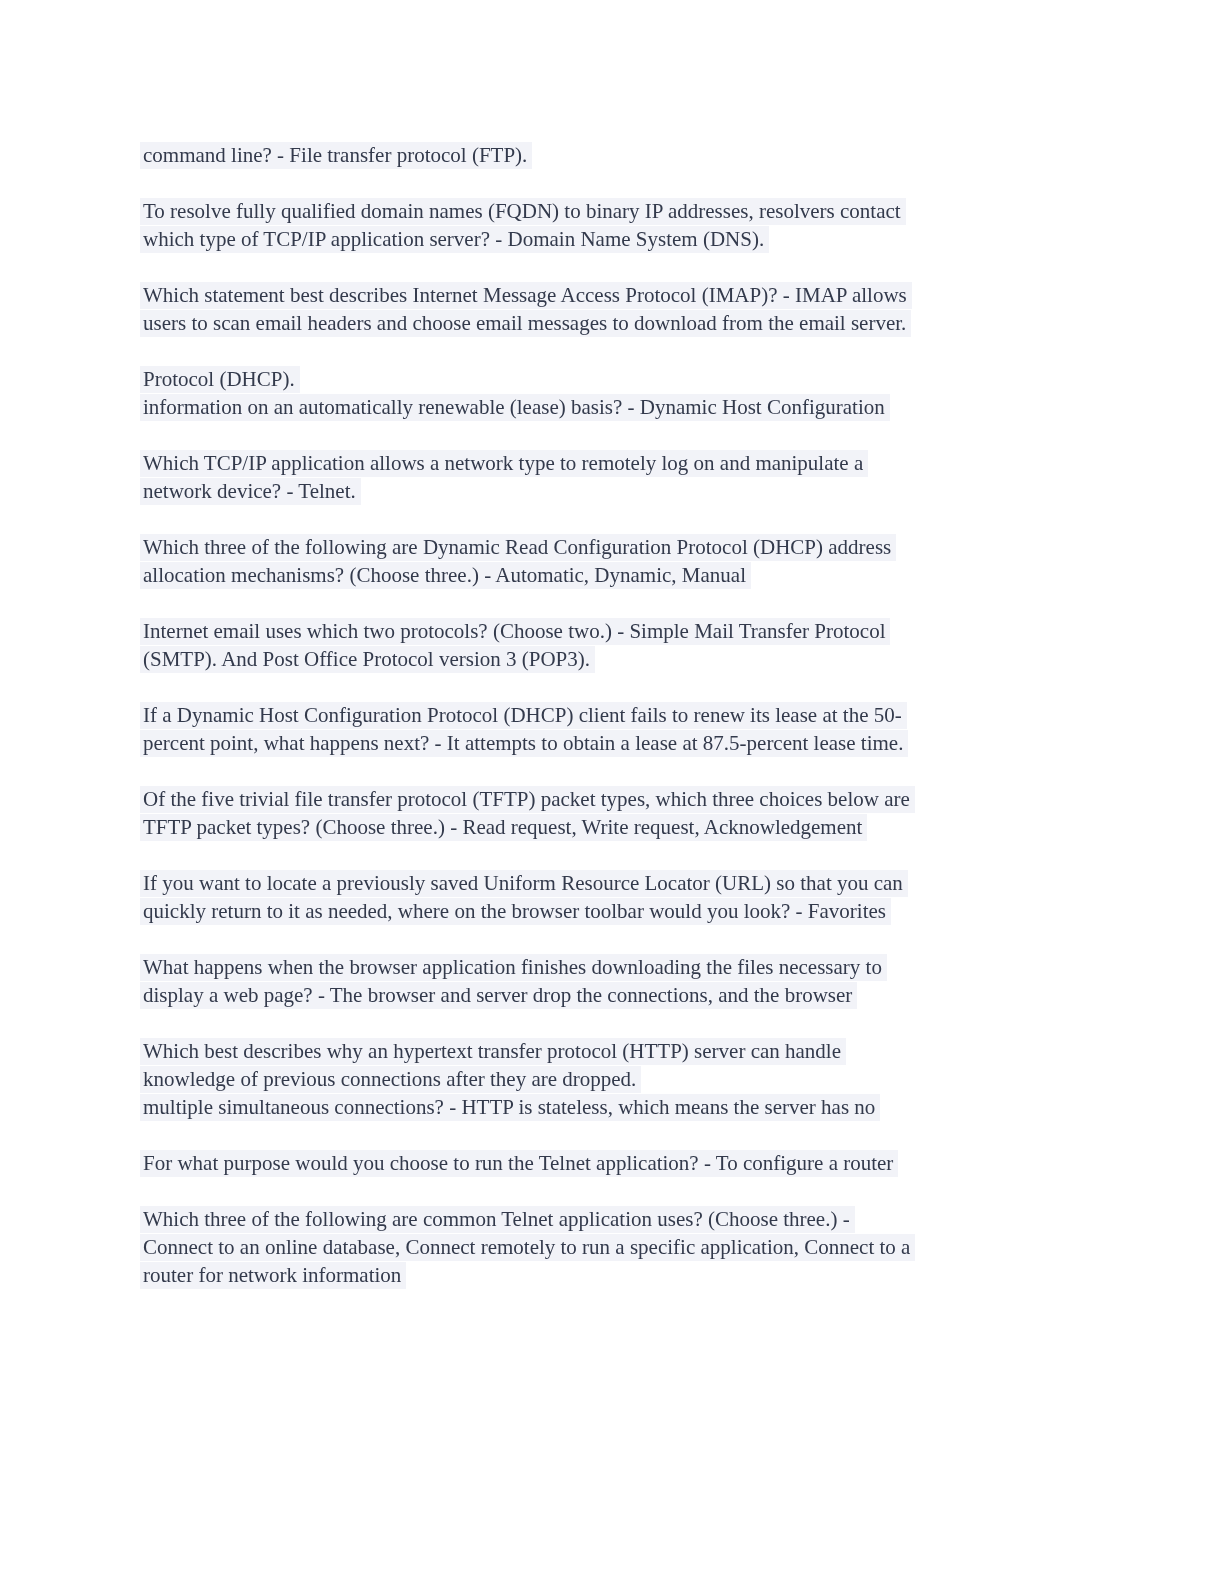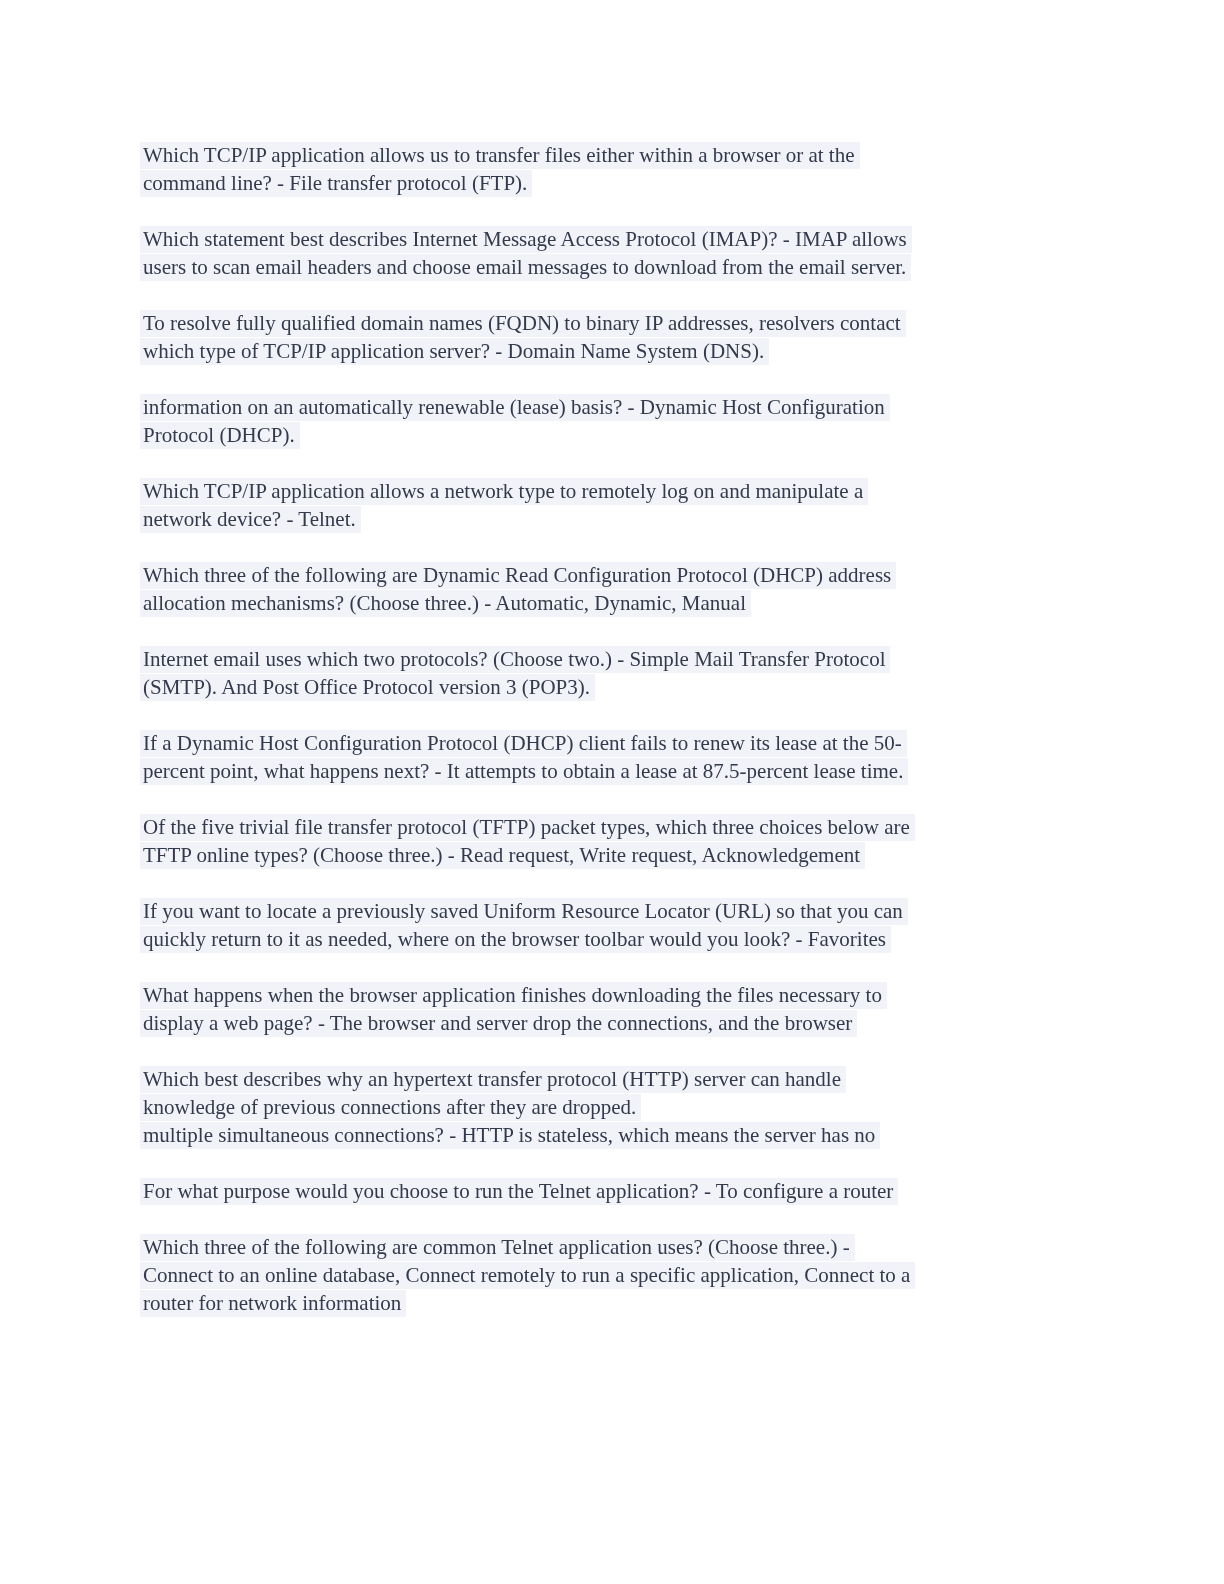--- a/index.html
+++ b/index.html
@@ -33,54 +33,53 @@
     background: #f2f3f8;
     padding: 1px 5px 2px 3px;
     margin-left: -3px;
   }
 </style>
 </head>
 <body>
 
 <div class="page" id="page-root">
     <div class="para">
-      <div class="line"><span>Which TCP/IP application allows us to transfer files either within a browser or at the</span></div>
       <div class="line"><span>command line? - File transfer protocol (FTP).</span></div>
+    </div>
+    <div class="para">
+      <div class="line"><span>To resolve fully qualified domain names (FQDN) to binary IP addresses, resolvers contact</span></div>
+      <div class="line"><span>which type of TCP/IP application server? - Domain Name System (DNS).</span></div>
     </div>
     <div class="para">
       <div class="line"><span>Which statement best describes Internet Message Access Protocol (IMAP)? - IMAP allows</span></div>
       <div class="line"><span>users to scan email headers and choose email messages to download from the email server.</span></div>
     </div>
     <div class="para">
-      <div class="line"><span>To resolve fully qualified domain names (FQDN) to binary IP addresses, resolvers contact</span></div>
-      <div class="line"><span>which type of TCP/IP application server? - Domain Name System (DNS).</span></div>
-    </div>
-    <div class="para">
+      <div class="line"><span>Protocol (DHCP).</span></div>
       <div class="line"><span>information on an automatically renewable (lease) basis? - Dynamic Host Configuration</span></div>
-      <div class="line"><span>Protocol (DHCP).</span></div>
     </div>
     <div class="para">
       <div class="line"><span>Which TCP/IP application allows a network type to remotely log on and manipulate a</span></div>
       <div class="line"><span>network device? - Telnet.</span></div>
     </div>
     <div class="para">
       <div class="line"><span>Which three of the following are Dynamic Read Configuration Protocol (DHCP) address</span></div>
       <div class="line"><span>allocation mechanisms? (Choose three.) - Automatic, Dynamic, Manual</span></div>
     </div>
     <div class="para">
       <div class="line"><span>Internet email uses which two protocols? (Choose two.) - Simple Mail Transfer Protocol</span></div>
       <div class="line"><span>(SMTP). And Post Office Protocol version 3 (POP3).</span></div>
     </div>
     <div class="para">
       <div class="line"><span>If a Dynamic Host Configuration Protocol (DHCP) client fails to renew its lease at the 50-</span></div>
       <div class="line"><span>percent point, what happens next? - It attempts to obtain a lease at 87.5-percent lease time.</span></div>
     </div>
     <div class="para">
       <div class="line"><span>Of the five trivial file transfer protocol (TFTP) packet types, which three choices below are</span></div>
-      <div class="line"><span>TFTP online types? (Choose three.) - Read request, Write request, Acknowledgement</span></div>
+      <div class="line"><span>TFTP packet types? (Choose three.) - Read request, Write request, Acknowledgement</span></div>
     </div>
     <div class="para">
       <div class="line"><span>If you want to locate a previously saved Uniform Resource Locator (URL) so that you can</span></div>
       <div class="line"><span>quickly return to it as needed, where on the browser toolbar would you look? - Favorites</span></div>
     </div>
     <div class="para">
       <div class="line"><span>What happens when the browser application finishes downloading the files necessary to</span></div>
       <div class="line"><span>display a web page? - The browser and server drop the connections, and the browser</span></div>
     </div>
     <div class="para">

